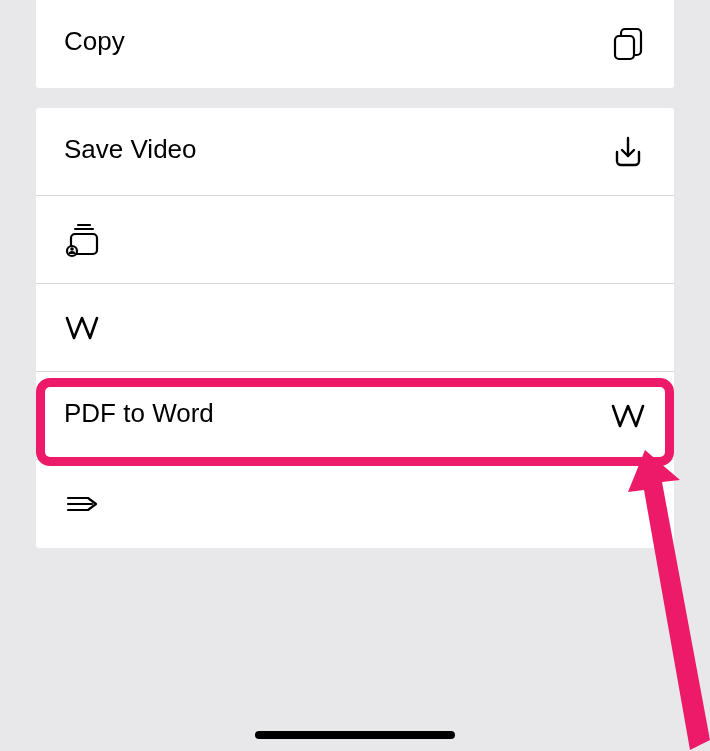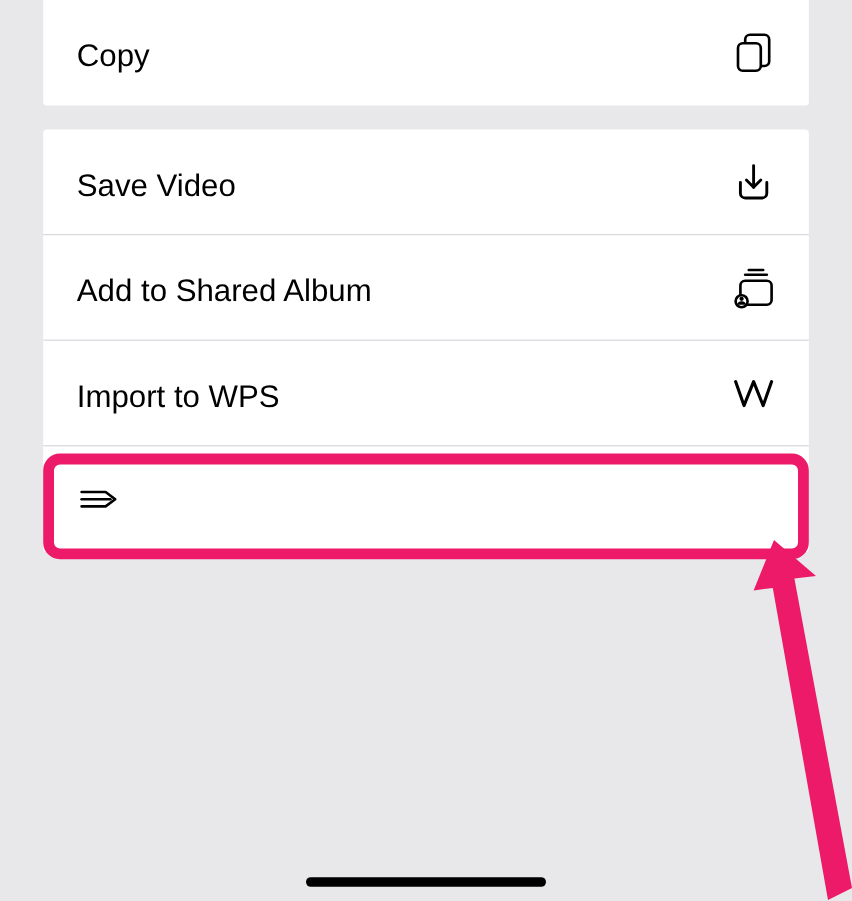--- a/index.html
+++ b/index.html
@@ -24,21 +24,21 @@
       overflow: visible;
       position: relative;
     }
     .menu-group.first {
       border-top-left-radius: 0;
       border-top-right-radius: 0;
       margin-bottom: 20px;
     }
     .menu-item {
       display: flex;
-      align-items: flex-end;
+      align-items: flex-start;
       justify-content: space-between;
       padding: 26px 28px;
       position: relative;
     }
     .menu-group .menu-item:not(:last-child)::after {
       content: '';
       position: absolute;
       bottom: 0;
       left: 0;
       right: 0;
@@ -110,43 +110,49 @@
         <svg viewBox="0 0 36 36" fill="none" stroke="#000" stroke-width="2.4" stroke-linecap="round" stroke-linejoin="round">
           <path d="M18 4 v18"></path>
           <path d="M12 16 l6 6 l6 -6"></path>
           <path d="M7 18 v9 a4 4 0 0 0 4 4 h14 a4 4 0 0 0 4 -4 v-9"></path>
         </svg>
       </span>
     </div>
 
 
     <div class="menu-item">
-      <span class="menu-label">Add to Shared Album</span>
       <span class="menu-icon">
         <svg viewBox="0 0 36 36" fill="none" stroke="#000" stroke-width="2.2" stroke-linecap="round" stroke-linejoin="round">
           <rect x="7" y="12" width="26" height="20" rx="4"></rect>
           <line x1="11" y1="7" x2="29" y2="7"></line>
           <line x1="14" y1="3" x2="26" y2="3"></line>
           <circle cx="8" cy="29" r="5" fill="#fff"></circle>
           <circle cx="8" cy="27" r="1.8" fill="#000" stroke="none"></circle>
           <path d="M4.5 32 a3.5 3 0 0 1 7 0" fill="#000" stroke="none"></path>
         </svg>
       </span>
     </div>
 
 
     <div class="menu-item">
-      <span class="menu-label">Import to WPS</span>
       <span class="menu-icon">
         <svg viewBox="0 0 36 36" fill="none" stroke="#000" stroke-width="2.6" stroke-linecap="round" stroke-linejoin="round">
           <path d="M3 8 L10 28 L18 8 L26 28 L33 8"></path>
         </svg>
       </span>
     </div>
 
+    <div class="menu-item">
+      <span class="menu-label">PDF to Word</span>
+      <span class="menu-icon">
+        <svg viewBox="0 0 36 36" fill="none" stroke="#000" stroke-width="2.6" stroke-linecap="round" stroke-linejoin="round">
+          <path d="M3 8 L10 28 L18 8 L26 28 L33 8"></path>
+        </svg>
+      </span>
+    </div>
 
     <div class="menu-item">
       <span class="menu-icon">
         <svg viewBox="0 0 36 36" fill="none" stroke="#000" stroke-width="2.2" stroke-linecap="round" stroke-linejoin="round">
           <path d="M4 12 L24 12 L32 18 L24 24 L4 24"></path>
           <line x1="4" y1="18" x2="28" y2="18"></line>
         </svg>
       </span>
     </div>
 

